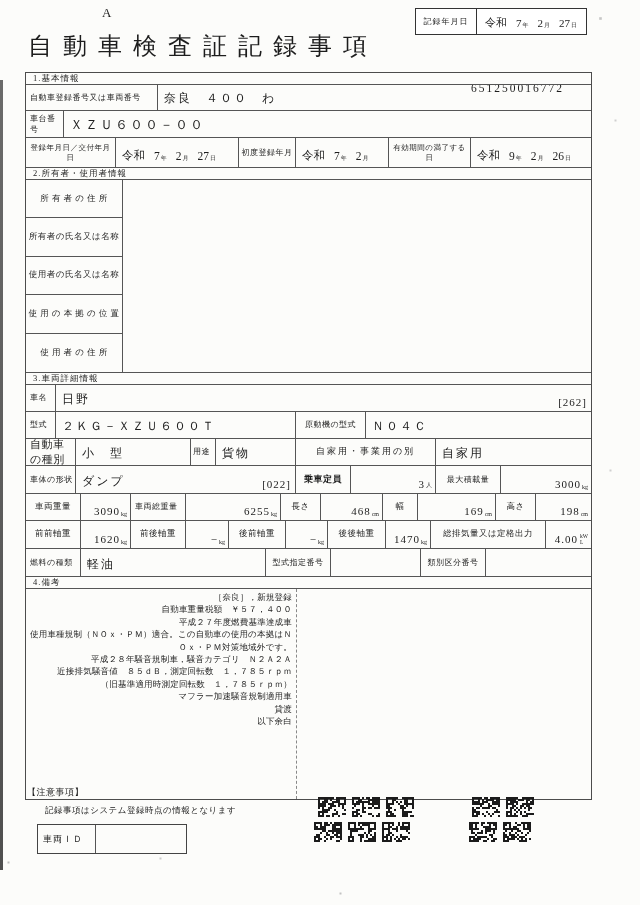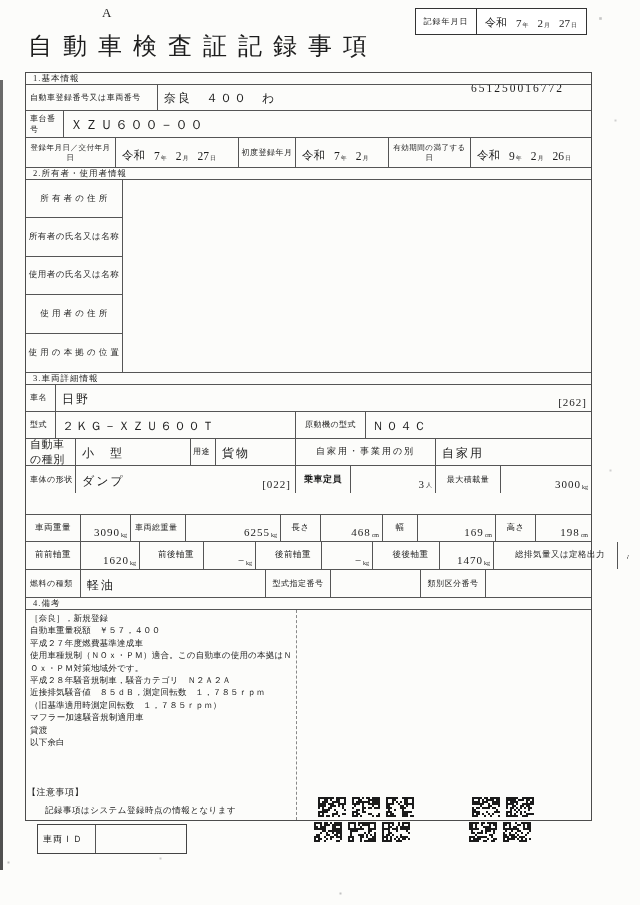--- a/index.html
+++ b/index.html
@@ -35,21 +35,21 @@
   
   .owner-wrap{display:flex;border-top:1px solid #555;}
   .owner-left{width:97px;border-right:1px solid #555;box-sizing:border-box;display:flex;flex-direction:column;}
   .oc{height:38.4px;border-bottom:1px solid #555;display:flex;align-items:center;justify-content:center;
       font-size:8.5px;text-align:center;padding:0 2px;letter-spacing:0.5px;box-sizing:border-box;}
   .oc:last-child{border-bottom:none;}
   .owner-right{flex:1;}
   
   .sec4-body{position:relative;height:210px;border-top:1px solid #555;}
   .remarks{position:absolute;left:4px;top:2px;width:262px;font-size:8.5px;line-height:12.4px;letter-spacing:0.2px;}
-  .remark-line{white-space:normal;}
+  .remark-line{white-space:normal;text-align:right;}
   .remark-divider{position:absolute;left:270px;top:0;bottom:0;border-left:1px dashed #888;}
   
   .notice-head{position:absolute;left:27px;top:786px;font-size:9px;letter-spacing:0.5px;}
   .notice-text{position:absolute;left:45px;top:805px;font-size:8.5px;letter-spacing:0.5px;}
   .vid-box{position:absolute;left:37px;top:824px;width:150px;height:30px;border:1.2px solid #444;
            display:flex;box-sizing:border-box;}
   .vid-label{width:52px;border-right:1px solid #555;display:flex;align-items:center;padding-left:5px;font-size:9px;letter-spacing:1px;}
   .vid-value{flex:1;}
   .qr-row{position:absolute;display:flex;gap:6px;}
   .qr{width:28px;height:20px;}
@@ -112,22 +112,22 @@
         <span class="dg"><span>26</span><span class="du">日</span></span>
       </div>
     </div>
 
     <div class="sh">2.所有者・使用者情報</div>
     <div class="owner-wrap">
       <div class="owner-left">
         <div class="oc">所 有 者 の 住 所</div>
         <div class="oc">所有者の氏名又は名称</div>
         <div class="oc">使用者の氏名又は名称</div>
+        <div class="oc">使 用 の 本 拠 の 位 置</div>
         <div class="oc">使 用 者 の 住 所</div>
-        <div class="oc">使 用 の 本 拠 の 位 置</div>
       </div>
       <div class="owner-right"></div>
     </div>
 
     <div class="sh">3.車両詳細情報</div>
     <div class="r" style="height:26px;">
       <div class="c lb" style="width:30px;">車名</div>
       <div class="c val between">
         <span>日野</span>
         <span class="code">[262]</span>
@@ -157,21 +157,21 @@
       <div class="c num" style="width:85px;">
         <span>3</span>
           <span class="u">人</span>
       </div>
       <div class="c lbc" style="width:65px;">最大積載量</div>
       <div class="c num">
         <span>3000</span>
           <span class="u">kg</span>
       </div>
     </div>
-    <div class="r" style="height:26px;margin-top:21px;">
+    <div class="r" style="height:26px;">
       <div class="c lbc" style="width:55px;font-size:8.5px;">車両重量</div>
       <div class="c num" style="width:50px;">
         <span>3090</span>
           <span class="u">kg</span>
       </div>
       <div class="c lb" style="width:55px;">車両総重量</div>
       <div class="c num" style="width:95px;">
         <span>6255</span>
           <span class="u">kg</span>
       </div>
@@ -184,21 +184,21 @@
       <div class="c num" style="width:78px;">
         <span>169</span>
           <span class="u">cm</span>
       </div>
       <div class="c lbc" style="width:40px;font-size:8.5px;">高さ</div>
       <div class="c num">
         <span>198</span>
           <span class="u">cm</span>
       </div>
     </div>
-    <div class="r" style="height:27px;gap:9px;">
+    <div class="r" style="height:27px;">
       <div class="c lbc" style="width:55px;font-size:8.5px;">前前軸重</div>
       <div class="c num" style="width:50px;">
         <span>1620</span>
           <span class="u">kg</span>
       </div>
       <div class="c lbc" style="width:55px;font-size:8.5px;">前後軸重</div>
       <div class="c num" style="width:43px;">
         <span>−</span>
           <span class="u">kg</span>
       </div>

